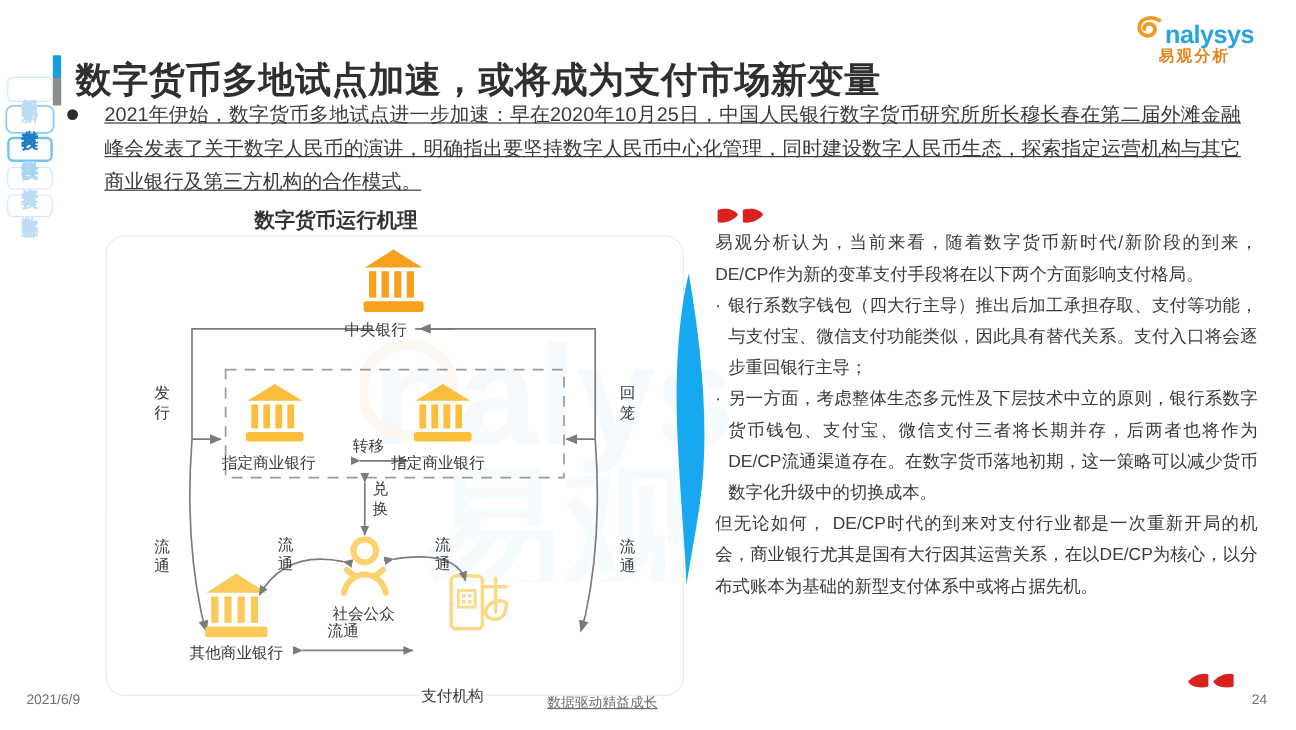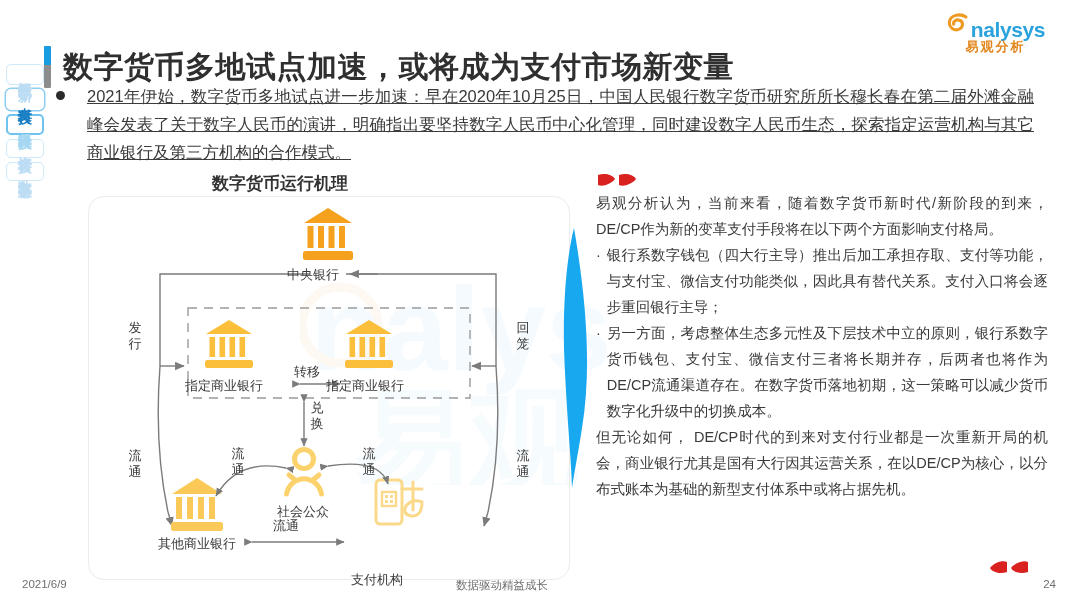--- a/index.html
+++ b/index.html
@@ -72,21 +72,21 @@
   .quote-open{position:absolute;left:596px;top:171px;width:44px;height:20px;}
   .quote-close{position:absolute;left:988px;top:556px;width:44px;height:20px;}
   .rpanel{position:absolute;left:596px;top:190px;width:452px;
     font-size:14.5px;line-height:26px;color:#3a3a3a;text-align:justify;}
   .rpanel p{margin:0;}
   .rp-li{display:flex;margin:0;}
   .rp-li .dot{flex:0 0 auto;margin-right:6px;}
 
   
   .footer-date{position:absolute;left:22px;top:578px;font-size:11.5px;color:#6f6f6f;}
-  .footer-center{position:absolute;left:0;top:578px;width:1004px;text-align:center;font-size:11.5px;color:#6f6f6f;}
+  .footer-center{position:absolute;left:0;top:578px;width:1004px;text-align:center;font-size:11.5px;color:#6f6f6f;text-decoration:underline;}
   .footer-page{position:absolute;right:24px;top:578px;font-size:11.5px;color:#6f6f6f;}
 </style>
 </head>
 <body>
 
 <div class="slide">
 
   <svg class="watermark" viewBox="0 0 460 230">
     <text x="10" y="115" font-size="118" font-weight="bold" fill="#cfe9f8" font-family="Liberation Sans, sans-serif">nalys</text>
     <text x="55" y="225" font-size="112" font-weight="bold" fill="#d9eefb" font-family="Liberation Sans, sans-serif">易观</text>

